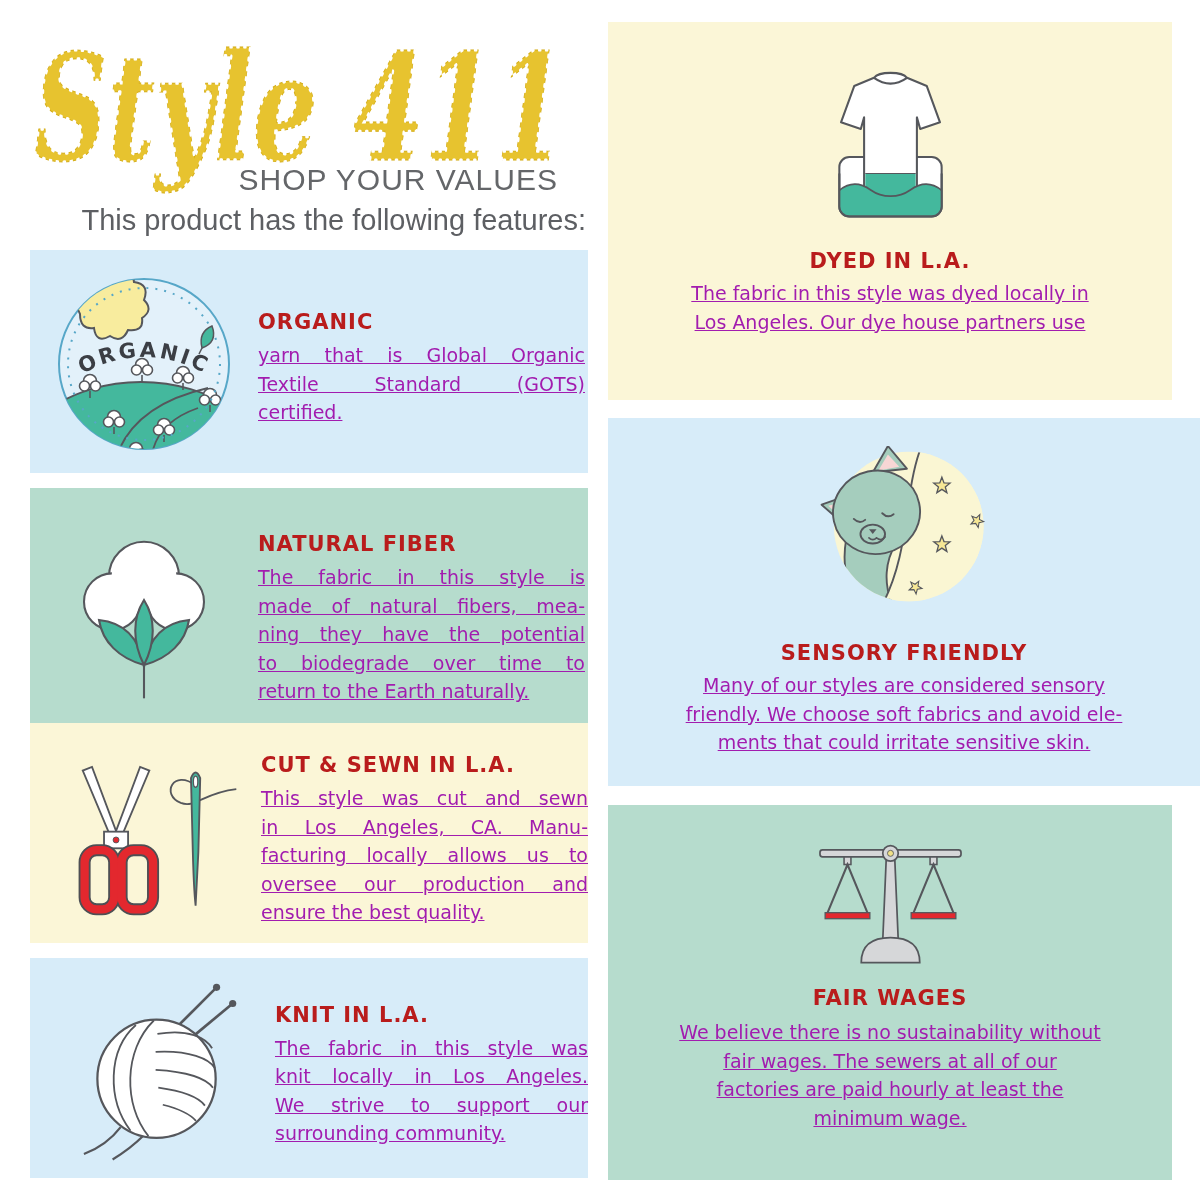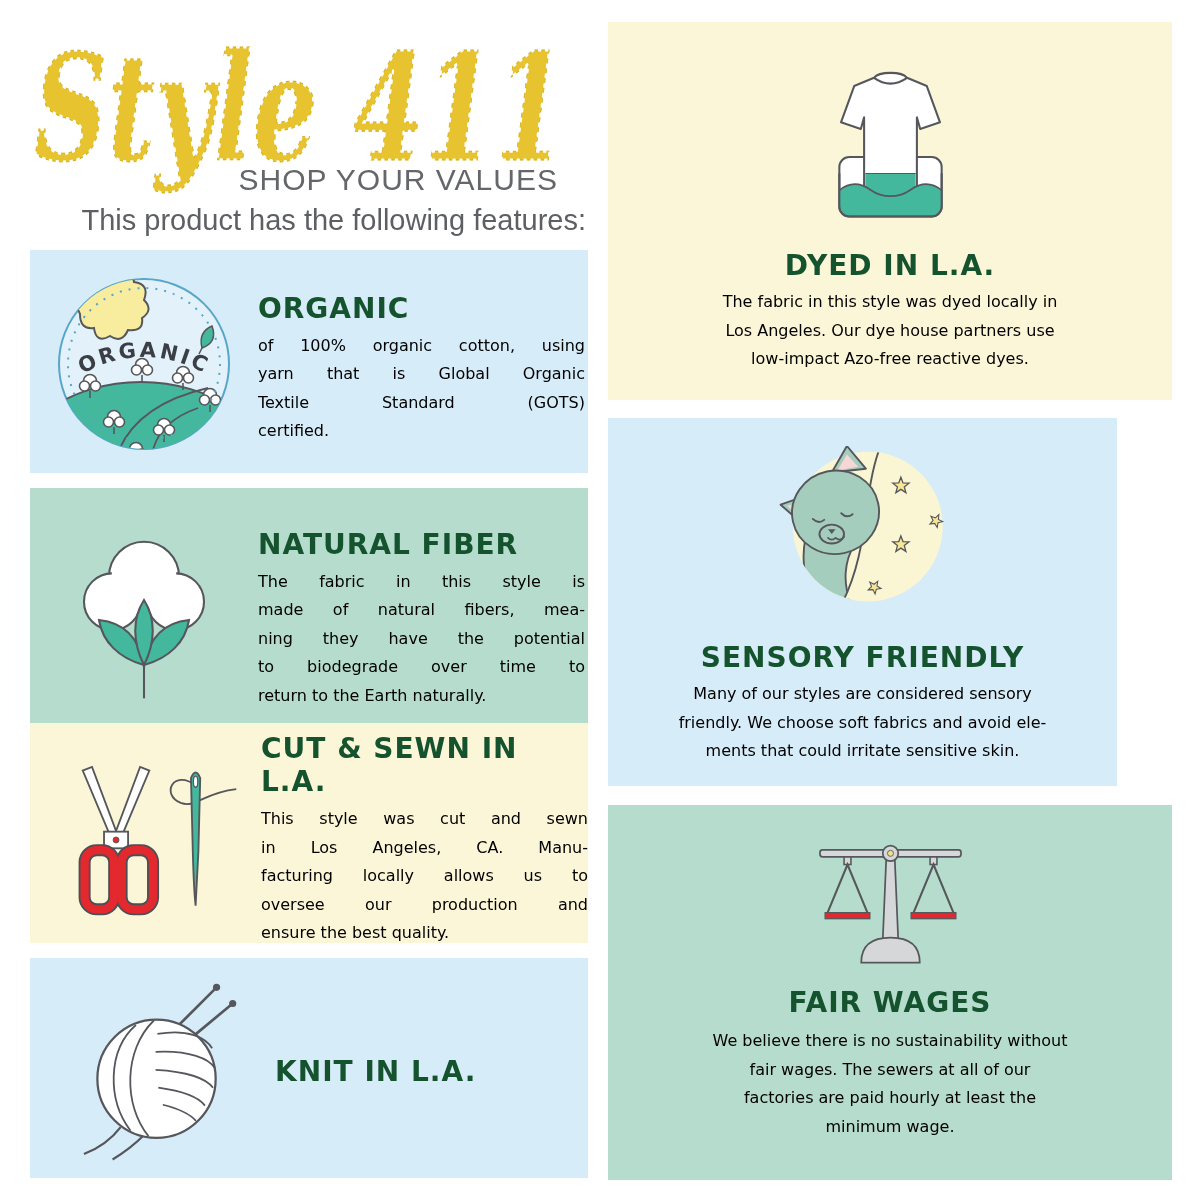--- a/index.html
+++ b/index.html
@@ -6,24 +6,24 @@
   body{
     width:1200px;height:1200px;position:relative;background:#ffffff;
     font-family:"DejaVu Sans",sans-serif;overflow:hidden;
   }
   .card{position:absolute;box-sizing:border-box;}
   
   .lcard{display:flex;align-items:center;}
   .icon-box{width:228px;display:flex;justify-content:center;align-items:center;flex-shrink:0;}
   .text-box{width:327px;padding-top:14px;}
   .card h2{
-    margin:0 0 7px 0;font-size:28px;font-weight:bold;color:#14532d;
+    margin:0 0 7px 0;font-size:21px;font-weight:bold;color:#b91c1c;
     letter-spacing:1px;font-family:"DejaVu Sans",sans-serif;
   }
-  .body-text{font-size:16px;color:#000000;line-height:28.5px;}
+  .body-text{font-size:19px;color:#a21caf;line-height:28.5px;text-decoration:underline;}
   .tline{display:block;}
   .justify .tline{text-align:justify;text-align-last:justify;}
   .justify .tline:last-child{text-align-last:left;}
   
   .rcard{display:flex;flex-direction:column;align-items:center;}
   .rcard h2{text-align:center;}
   .center .tline{text-align:center;}
   .rcard .body-text{line-height:28.5px;width:520px;}
   
   #title-svg{position:absolute;left:28px;top:22px;}
@@ -76,21 +76,20 @@
       <text font-size="21" font-weight="600" fill="#3b3e44" letter-spacing="3" font-family="DejaVu Sans, sans-serif">
         <textPath href="#orgArc" startOffset="50%" text-anchor="middle">ORGANIC</textPath>
       </text>
       <path d="M146,76 Q142,60 156,54 Q162,70 146,76 Z" fill="#44b89d" stroke="#55575c" stroke-width="1.5"></path>
       <line x1="146" y1="76" x2="143" y2="82" stroke="#55575c" stroke-width="1.5"></line>
     </svg>
   </div>
   <div class="text-box">
     <h2>ORGANIC</h2>
     <div class="body-text justify">
-        <span class="tline">of 100% organic cotton, using</span>
         <span class="tline">yarn that is Global Organic</span>
         <span class="tline">Textile Standard (GOTS)</span>
         <span class="tline">certified.</span>
       </div>
   </div>
 </div>
 
 <div class="card lcard" style="left: 30px; top: 488px; width: 558px; height: 248px; background: rgb(182, 220, 205);">
   <div class="icon-box">
     <svg width="150" height="175" viewBox="0 0 180 210">
@@ -164,20 +163,26 @@
       <path d="M92,53 C58,86 58,148 86,182" fill="none" stroke="#55575c" stroke-width="2"></path>
       <path d="M96,68 C130,62 150,72 157,84" fill="none" stroke="#55575c" stroke-width="2"></path>
       <path d="M94,88 C132,86 154,96 160,106" fill="none" stroke="#55575c" stroke-width="2"></path>
       <path d="M94,108 C130,110 151,118 158,128" fill="none" stroke="#55575c" stroke-width="2"></path>
       <path d="M97,128 C126,132 143,140 149,148" fill="none" stroke="#55575c" stroke-width="2"></path>
       <path d="M102,147 C122,152 133,158 139,165" fill="none" stroke="#55575c" stroke-width="2"></path>
     </svg>
   </div>
   <div class="text-box">
     <h2>KNIT IN L.A.</h2>
+    <div class="body-text justify">
+        <span class="tline">The fabric in this style was</span>
+        <span class="tline">knit locally in Los Angeles.</span>
+        <span class="tline">We strive to support our</span>
+        <span class="tline">surrounding community.</span>
+      </div>
   </div>
 </div>
 
 <div class="card rcard" style="left: 608px; top: 22px; width: 564px; height: 378px; background: rgb(251, 246, 215);">
   <svg width="155" height="165" viewBox="0 0 160 200" style="margin-top:36px;">
     <defs>
       <clipPath id="vatClip">
           <rect x="18" y="120" width="124" height="72" rx="12"></rect>
         </clipPath>
       <clipPath id="vatLower">
@@ -194,25 +199,24 @@
       <path d="M14,164 C28,150 42,150 56,160 C70,170 90,170 104,160 C118,150 132,150 146,164" fill="none" stroke="#55575c" stroke-width="2"></path>
     </g>
     <g clip-path="url(#vatLower)">
       <rect x="18" y="120" width="124" height="72" rx="12" fill="none" stroke="#55575c" stroke-width="2.5"></rect>
     </g>
   </svg>
   <h2 style="margin:26px 0 6px;">DYED IN L.A.</h2>
   <div class="body-text center">
       <span class="tline">The fabric in this style was dyed locally in</span>
       <span class="tline">Los Angeles. Our dye house partners use</span>
-      <span class="tline">low-impact Azo-free reactive dyes.</span>
     </div>
 </div>
 
-<div class="card rcard" style="left: 608px; top: 418px; width: 509px; height: 368px; background: rgb(215, 236, 249);">
+<div class="card rcard" style="left: 608px; top: 418px; width: 592px; height: 368px; background: rgb(215, 236, 249);">
   <svg width="180" height="161" viewBox="0 0 190 170" style="margin-top:28px;">
     <defs>
       <clipPath id="catCircle">
           <circle cx="100" cy="85" r="79"></circle>
         </clipPath>
       <polygon id="star" points="0,-9 2.23,-3.07 8.56,-2.78 3.61,1.17 5.29,7.28 0,3.8 -5.29,7.28 -3.61,1.17 -8.56,-2.78 -2.23,-3.07"></polygon>
     </defs>
     <circle cx="100" cy="85" r="79" fill="#faf6d3"></circle>
     <g clip-path="url(#catCircle)">
       <path d="M34,98 C28,132 38,158 56,170 L84,170 C72,145 76,120 86,104 C70,112 48,108 34,98 Z" fill="#a5cdbd" stroke="#55575c" stroke-width="2"></path>

